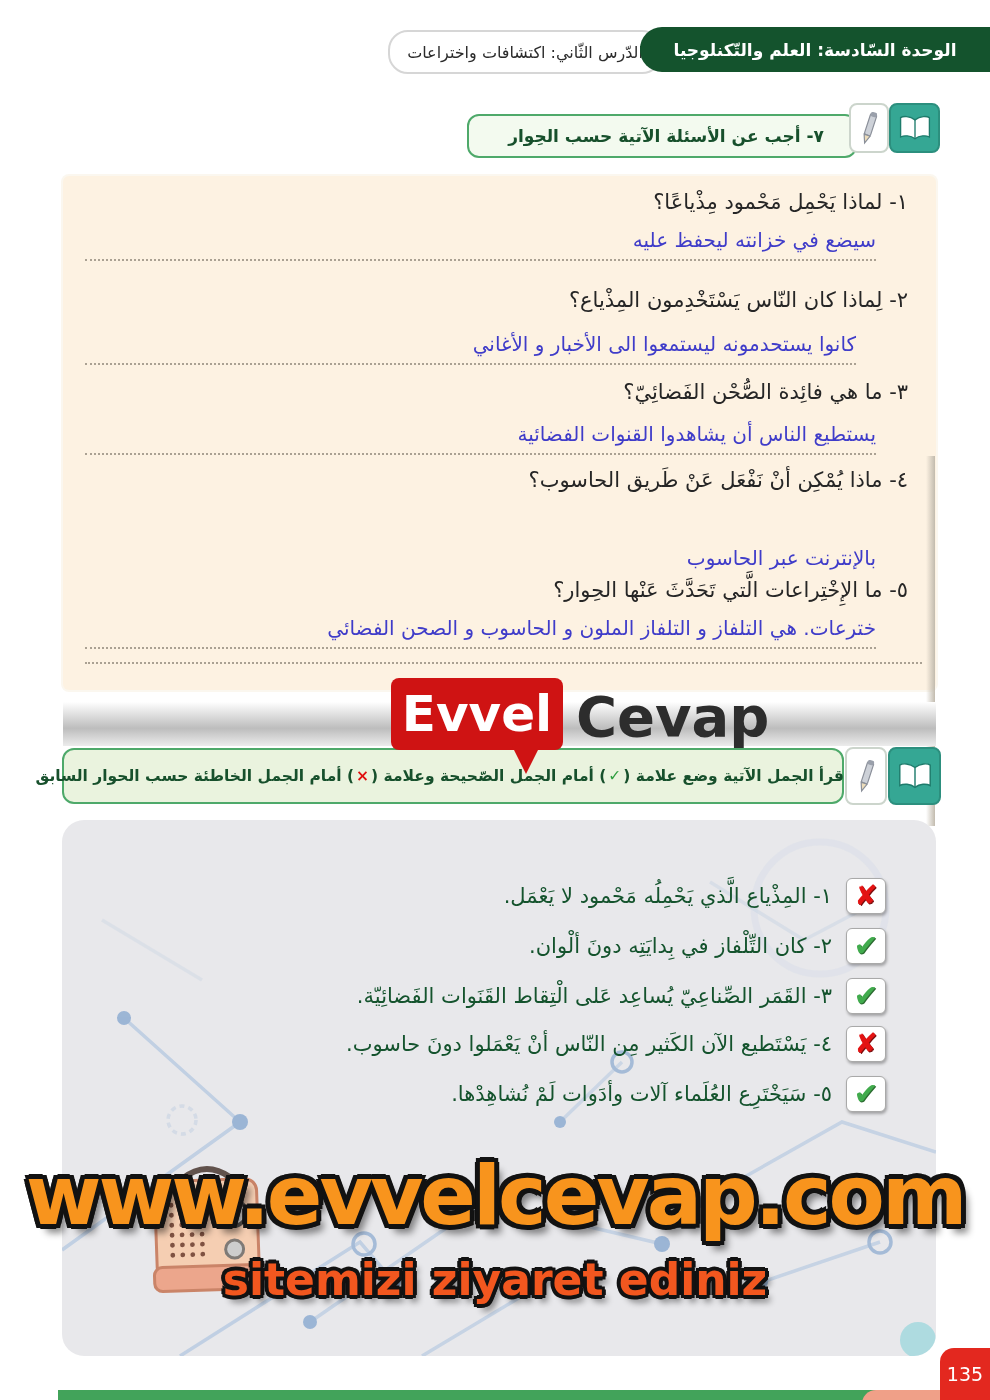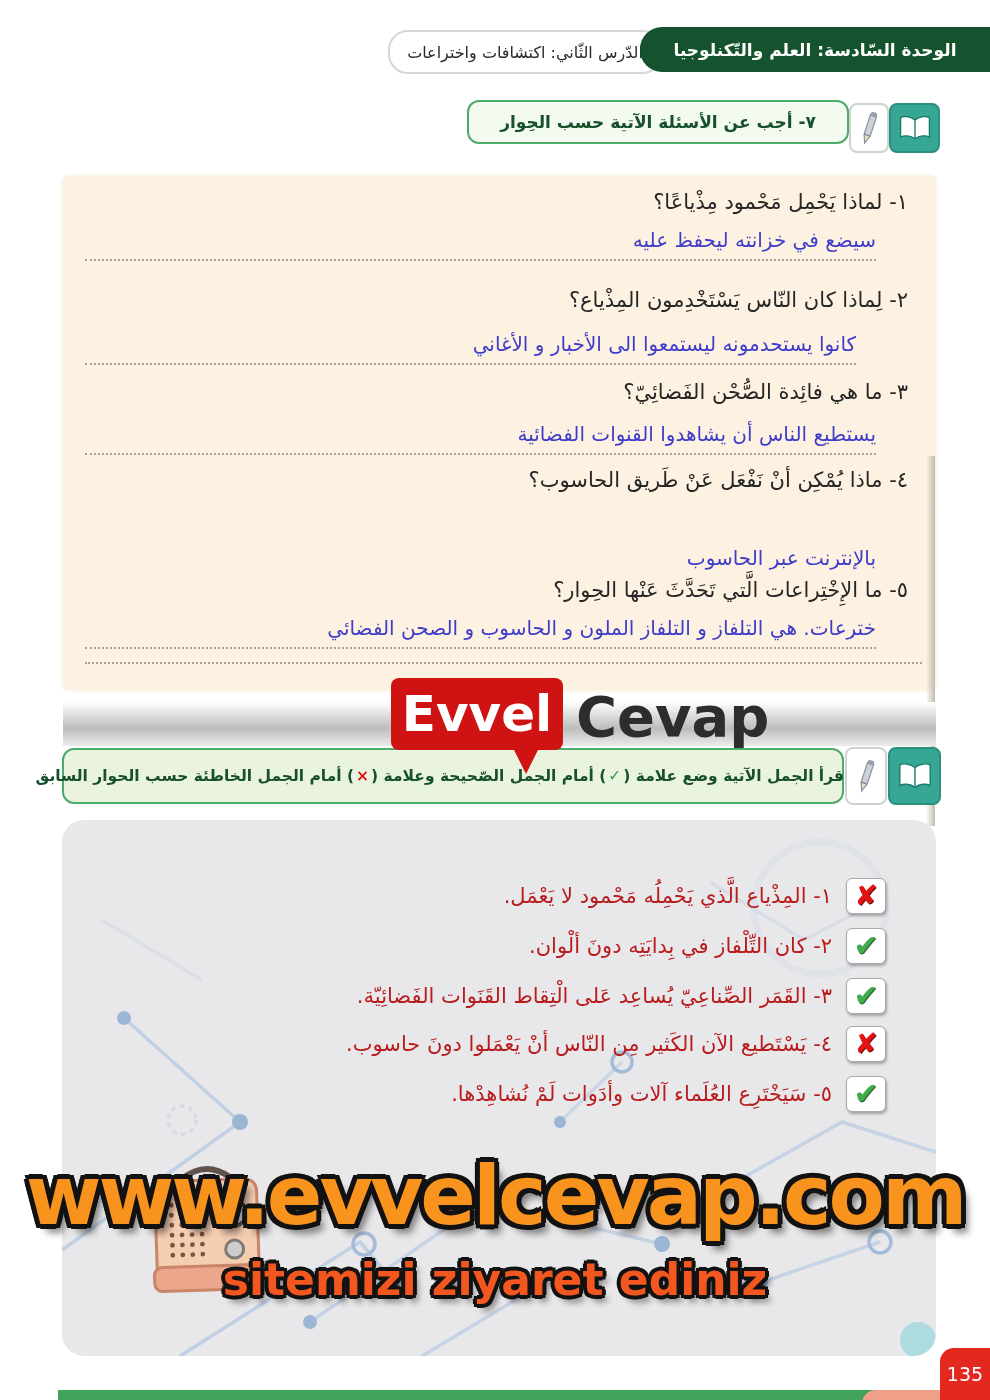--- a/index.html
+++ b/index.html
@@ -11,21 +11,21 @@
     border:2px solid #d6d6d6;border-radius:20px;display:flex;align-items:center;justify-content:center;
     font-size:16px;color:#2b2b2b;direction:rtl;}
   .unit-banner{position:absolute;left:640px;top:27px;width:350px;height:45px;background:#14532d;
     border-radius:22px 0 0 22px;display:flex;align-items:center;justify-content:center;
     color:#fff;font-weight:bold;font-size:17px;direction:rtl;}
 
   
   .sec-box{position:absolute;background:#eef7e8;border:2px solid #4ea96a;border-radius:12px;
     display:flex;align-items:center;justify-content:center;color:#17502c;font-weight:bold;
     direction:rtl;white-space:nowrap;}
-  .sec7-box{left:467px;top:100px;width:378px;height:40px;font-size:17px;background:#f3faef;}
+  .sec7-box{left:467px;top:114px;width:378px;height:40px;font-size:17px;background:#f3faef;padding-left:8px;}
   .sec8-box{left:62px;top:748px;width:778px;height:52px;font-size:15.5px;background:#eaf3de;}
   .tile{position:absolute;border-radius:8px;display:flex;align-items:center;justify-content:center;}
   .pencil-tile{background:#ffffff;border:2px solid #ccd5cc;}
   .book-tile{background:#35a794;border:2px solid #2c8f7e;}
   .t7p{left:849px;top:103px;width:36px;height:46px;}
   .t7b{left:889px;top:103px;width:47px;height:46px;}
   .t8p{left:845px;top:747px;width:38px;height:54px;}
   .t8b{left:888px;top:747px;width:49px;height:54px;}
   .check-inline{color:#2f9e3f;font-weight:bold;padding:0 2px;}
   .cross-inline{color:#e01010;font-weight:bold;padding:0 2px;}
@@ -52,21 +52,21 @@
   .logo-cevap{position:absolute;left:576px;top:684px;font-weight:bold;font-size:56px;color:#2d2d2d;z-index:3;}
 
   
   .gray-box{position:absolute;left:62px;top:820px;width:874px;height:536px;background:#e8e8eb;
     border-radius:22px;overflow:hidden;}
   .stmt-row{position:absolute;right:50px;display:flex;direction:rtl;align-items:center;gap:14px;}
   .mark-tile{width:38px;height:34px;background:#fff;border:1px solid #a9a9a9;border-radius:6px;
     box-shadow:1px 2px 3px rgba(0,0,0,.3);display:flex;align-items:center;justify-content:center;flex:none;}
   .mark-tile .check{color:#41ab4d;font-size:30px;font-weight:bold;line-height:1;text-shadow:1px 1px 0 #2c6b31;}
   .mark-tile .cross{color:#e31313;font-size:28px;font-weight:bold;line-height:1;text-shadow:1px 1px 0 #7a0d0d;}
-  .stmt-text{font-size:21px;color:#b91c1c;white-space:nowrap;}
+  .stmt-text{font-size:21px;color:#14532d;white-space:nowrap;}
 
   
   .wm{position:absolute;left:0;right:0;text-align:center;font-weight:bold;white-space:nowrap;z-index:5;}
   .wm1{top:1148px;font-size:82px;letter-spacing:-3px;color:#f8941d;
     text-shadow:-4px -4px 0 #121212,4px -4px 0 #121212,-4px 4px 0 #121212,4px 4px 0 #121212,
       -5px 0 0 #121212,5px 0 0 #121212,0 -5px 0 #121212,0 5px 0 #121212,7px 9px 7px rgba(0,0,0,.45);}
   .wm2{top:1254px;font-size:44px;letter-spacing:0px;color:#f2571f;
     text-shadow:-3px -3px 0 #121212,3px -3px 0 #121212,-3px 3px 0 #121212,3px 3px 0 #121212,
       -4px 0 0 #121212,4px 0 0 #121212,0 -4px 0 #121212,0 4px 0 #121212,5px 7px 6px rgba(0,0,0,.45);}
   .radio-wrap{position:absolute;left:146px;top:1156px;width:124px;height:152px;z-index:4;

